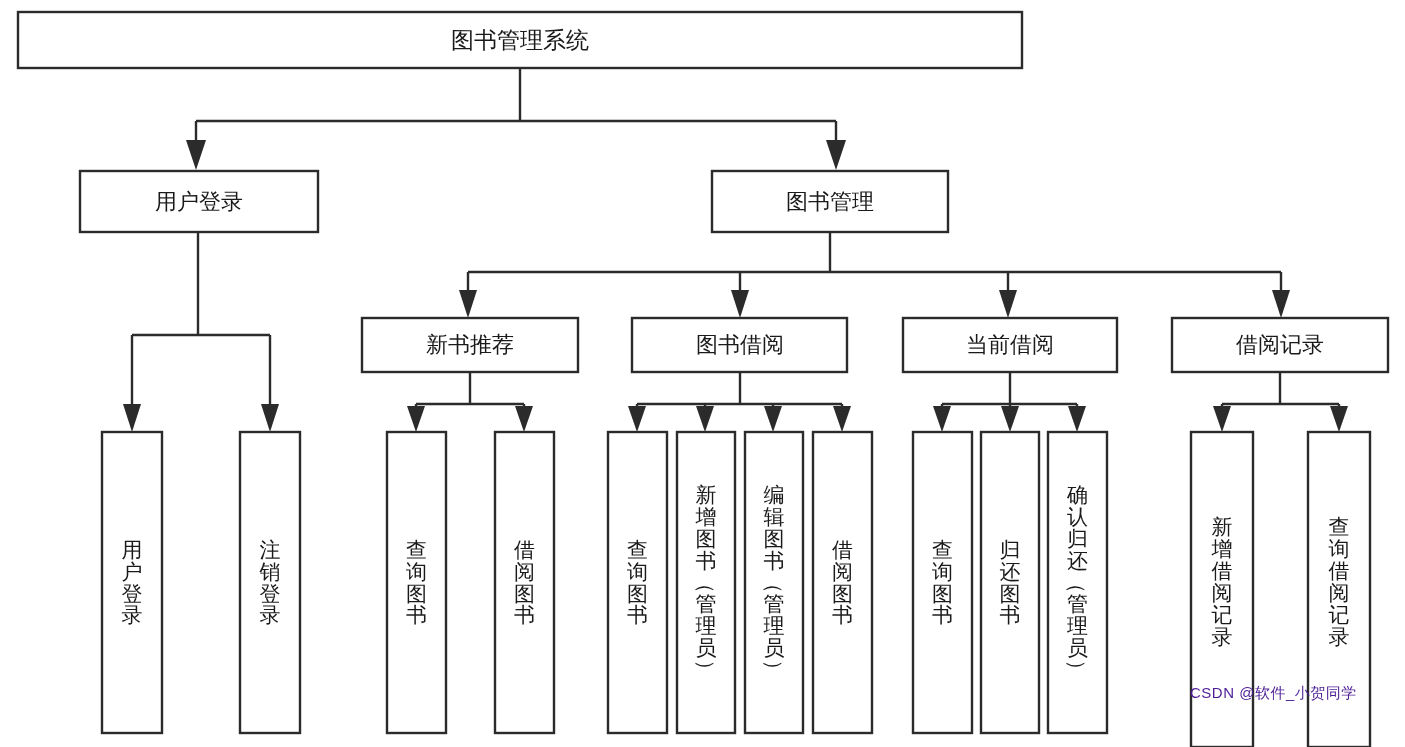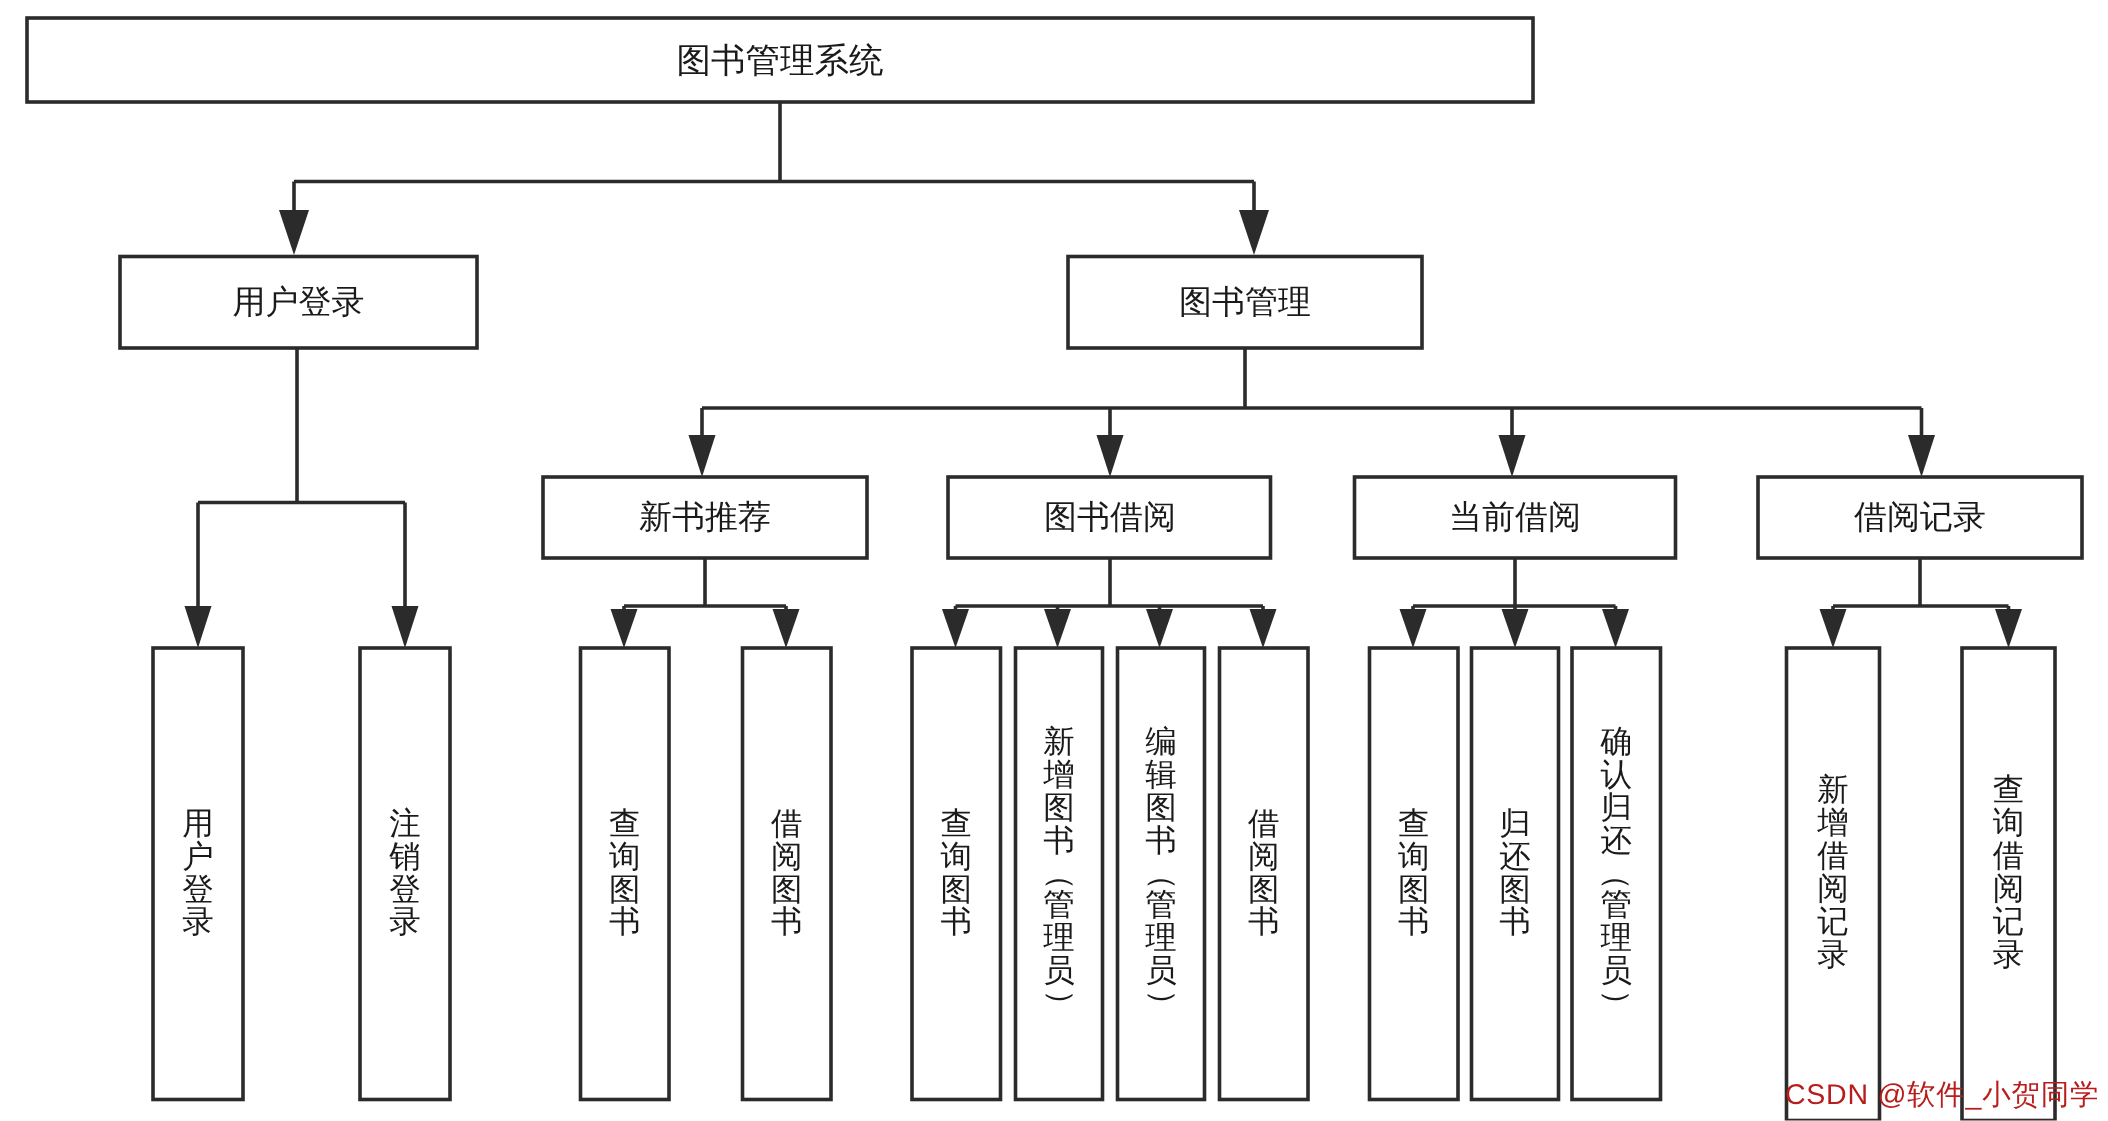--- a/index.html
+++ b/index.html
@@ -70,25 +70,25 @@
   .vlabel span {
     display: block;
     text-align: center;
   }
   .vlabel span.rot {
     transform: rotate(90deg);
   }
   .watermark {
     position: absolute;
     font-family: "Liberation Sans", "DejaVu Sans", sans-serif;
-    font-size: 19px;
-    color: #b91c1c;
+    font-size: 15px;
+    color: #4c1d95;
     white-space: nowrap;
     left: 1190px;
-    top: 717px;
+    top: 684px;
     letter-spacing: 0.5px;
   }
 </style>
 </head>
 <body>
 
 <div id="diagram-root">
 
   <svg id="diagram-svg" viewBox="0 0 1405 747" xmlns="http://www.w3.org/2000/svg">
 

